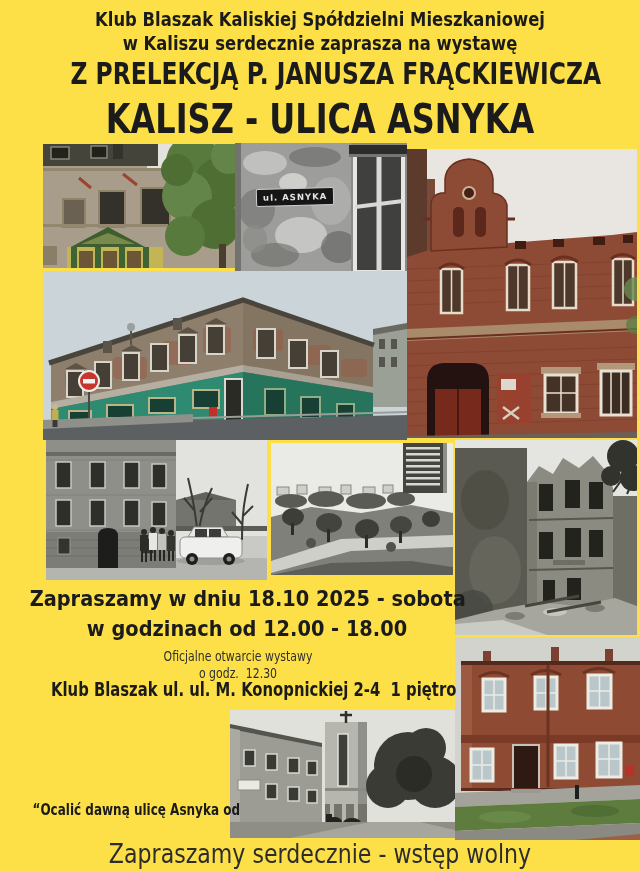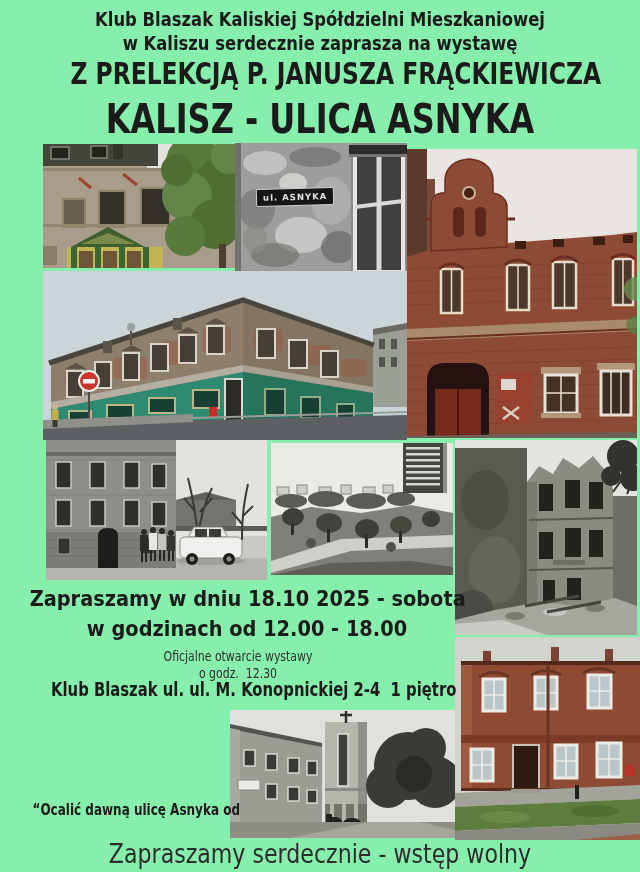--- a/index.html
+++ b/index.html
@@ -1,18 +1,18 @@
 <!DOCTYPE html>
 <html><head>
 <meta charset="utf-8">
 <style>
   html,body { margin:0; padding:0; background:#888; }
   .poster {
     position:relative; width:640px; height:872px; margin:0 auto;
-    background:#86efac; overflow:hidden;
+    background:#fde047; overflow:hidden;
     font-family:"DejaVu Sans","Liberation Sans",sans-serif;
     color:#1b1b1b;
   }
   .txt { position:absolute; text-align:center; line-height:1.15; white-space:pre; }
   .bold { font-weight:bold; }
   .sq75 { transform:scaleX(.75); transform-origin:50% 50%; }
   .sq78 { transform:scaleX(.78); transform-origin:50% 50%; }
   .sq82 { transform:scaleX(.82); transform-origin:50% 50%; }
   .sq85 { transform:scaleX(.85); transform-origin:50% 50%; }
   .sq88 { transform:scaleX(.88); transform-origin:50% 50%; }

